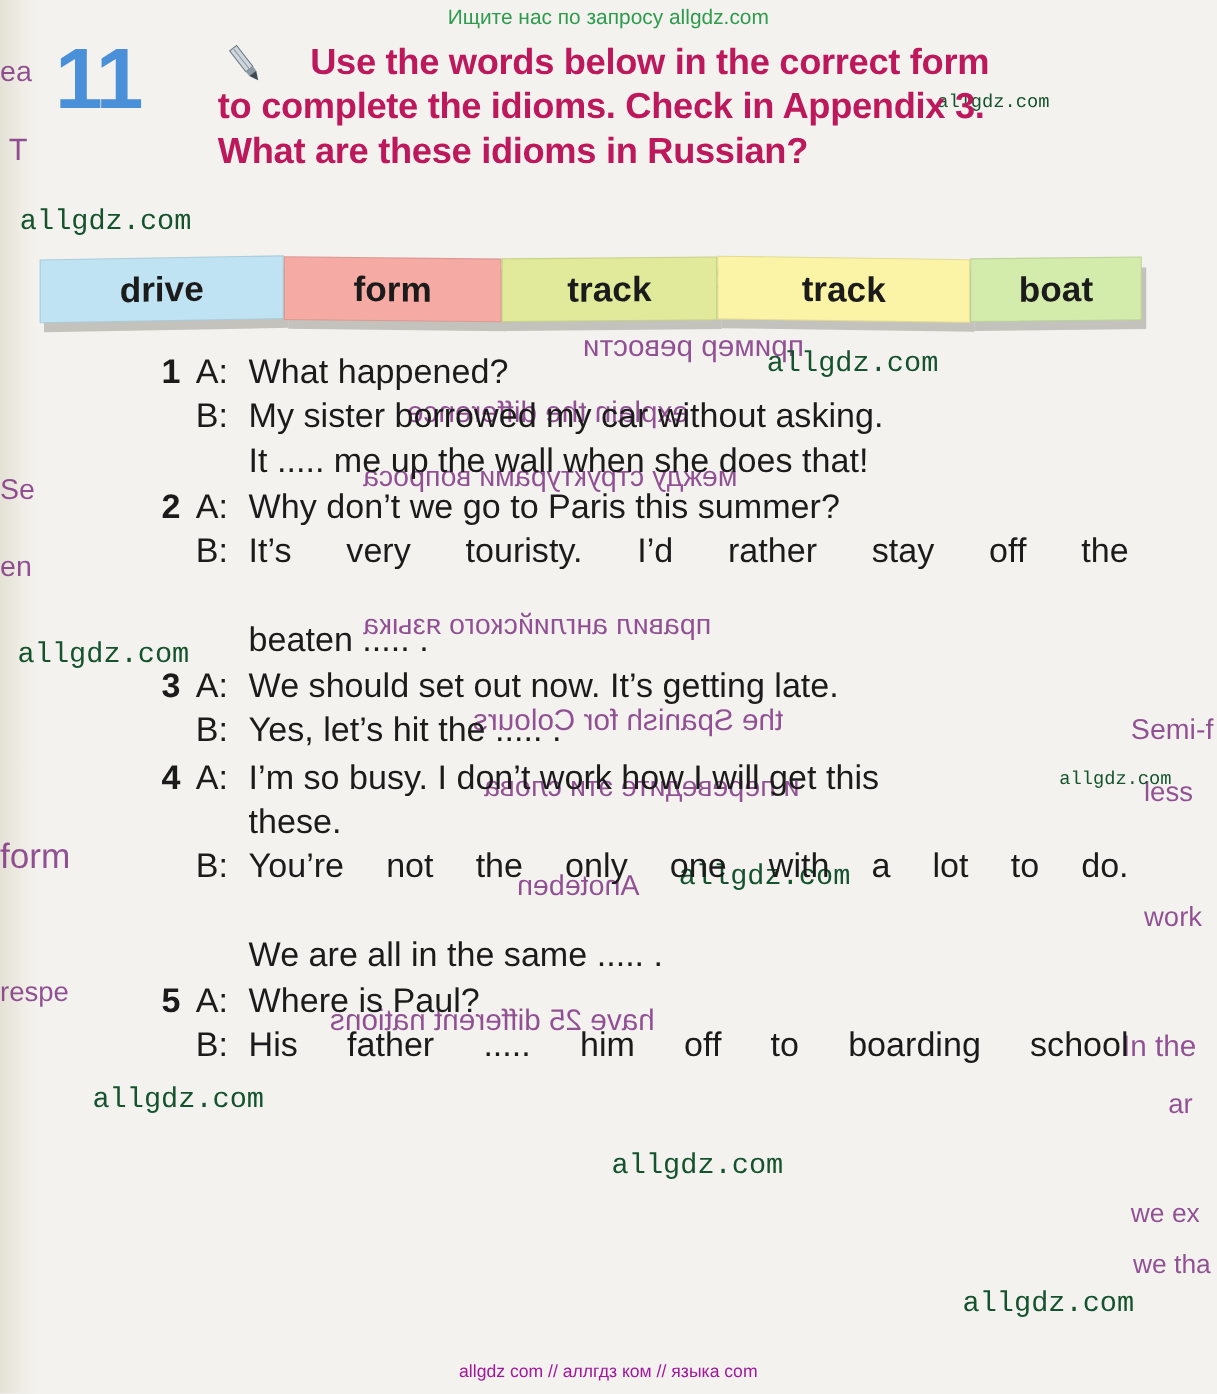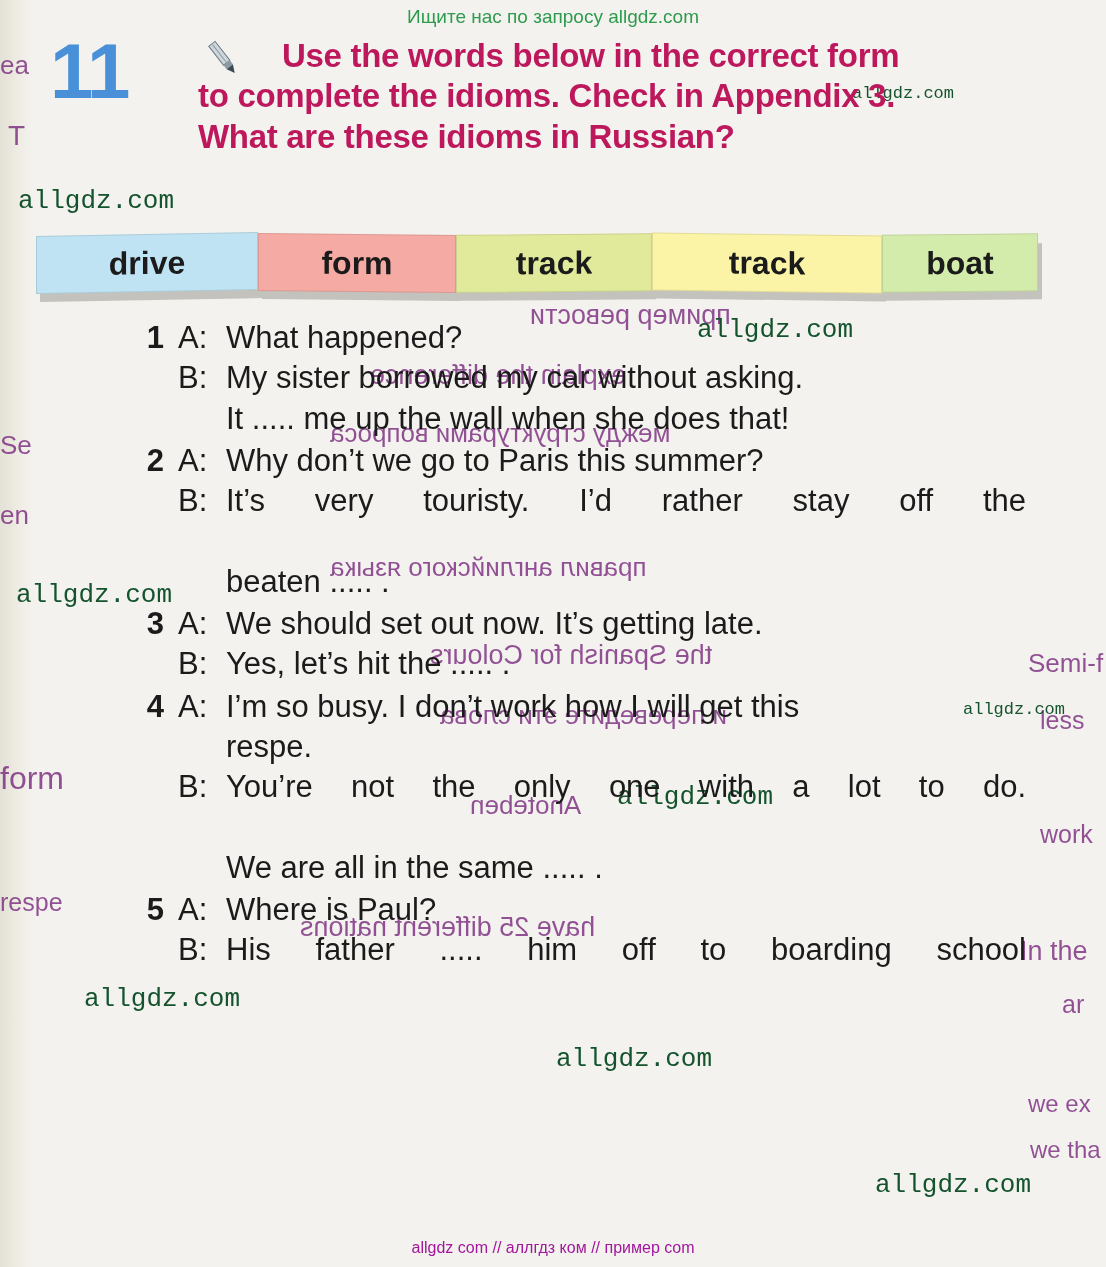--- a/index.html
+++ b/index.html
@@ -300,21 +300,21 @@
     </div>
     <div class="item">
       <div class="num">4</div>
       <div class="lines">
         <div class="line">
           <div class="spk">A:</div>
           <div class="txt">I’m so busy. I don’t work how I will get this</div>
         </div>
         <div class="line">
           <div class="spk"></div>
-          <div class="txt">respe.</div>
+          <div class="txt">these.</div>
         </div>
         <div class="line">
           <div class="spk">B:</div>
           <div class="txt just">You’re not the only one with a lot to do.</div>
         </div>
         <div class="line">
           <div class="spk"></div>
           <div class="txt">We are all in the same ..... .</div>
         </div>
       </div>
@@ -335,14 +335,14 @@
         </div>
       </div>
     </div>
   </div>
 
 <div class="bottom-banner">
   <span>allgdz com</span>
   <span class="sep">//</span>
   <span>аллгдз ком</span>
   <span class="sep">//</span>
-  <span>пример com</span>
+  <span>языка com</span>
 </div>
 
 </body></html>

